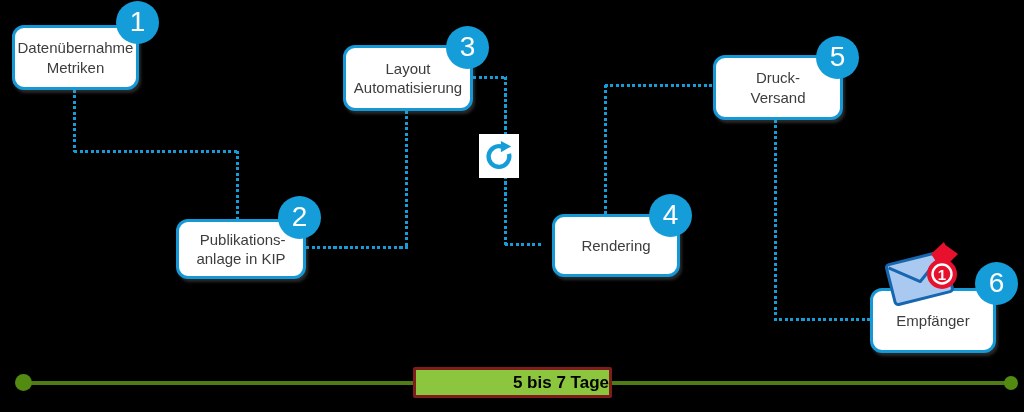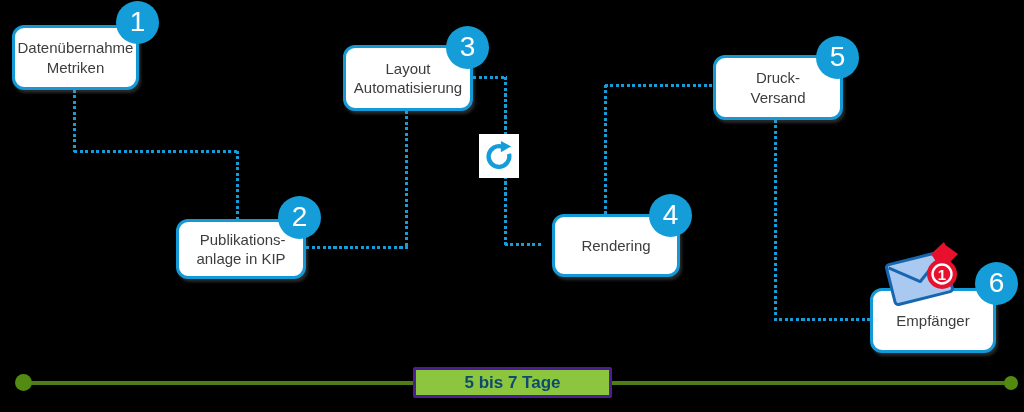--- a/index.html
+++ b/index.html
@@ -47,23 +47,23 @@
   }
   
   .envelope{position:absolute;left:884px;top:242px;width:82px;height:68px;z-index:5;}
   
   .tl-line{position:absolute;left:23px;top:381px;width:989px;height:4px;background:#4e7d15;z-index:1;}
   .tl-dot{position:absolute;border-radius:50%;background:#538a12;z-index:2;}
   .tl-dot-left{left:15px;top:374px;width:17px;height:17px;}
   .tl-dot-right{left:1004px;top:376px;width:14px;height:14px;}
   .tl-box{
     position:absolute;left:413px;top:367px;width:199px;height:31px;
-    background:#8cc63f;border:3px solid #4c1d95;box-sizing:border-box;border-radius:2px;
-    display:flex;align-items:center;justify-content:center;
-    color:#0c4a6e;font-size:17px;font-weight:bold;z-index:3;
+    background:#8cc63f;border:3px solid #7f1d1d;box-sizing:border-box;border-radius:2px;
+    display:flex;align-items:center;justify-content:flex-end;
+    color:#000000;font-size:17px;font-weight:bold;z-index:3;
   }
 </style>
 </head>
 <body>
 
 <div class="stage">
 
   <div class="dot-v" style="left:73px;top:90px;height:62px;"></div>
   <div class="dot-h" style="left:74px;top:150px;width:165px;"></div>
   <div class="dot-v" style="left:236px;top:151px;height:68px;"></div>

